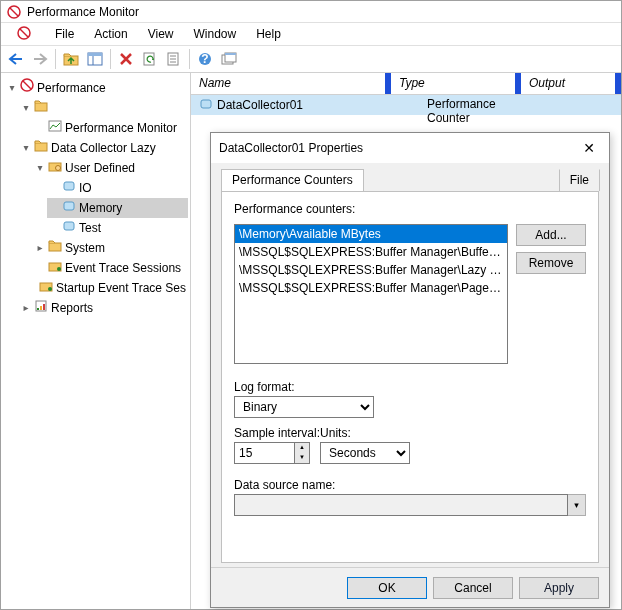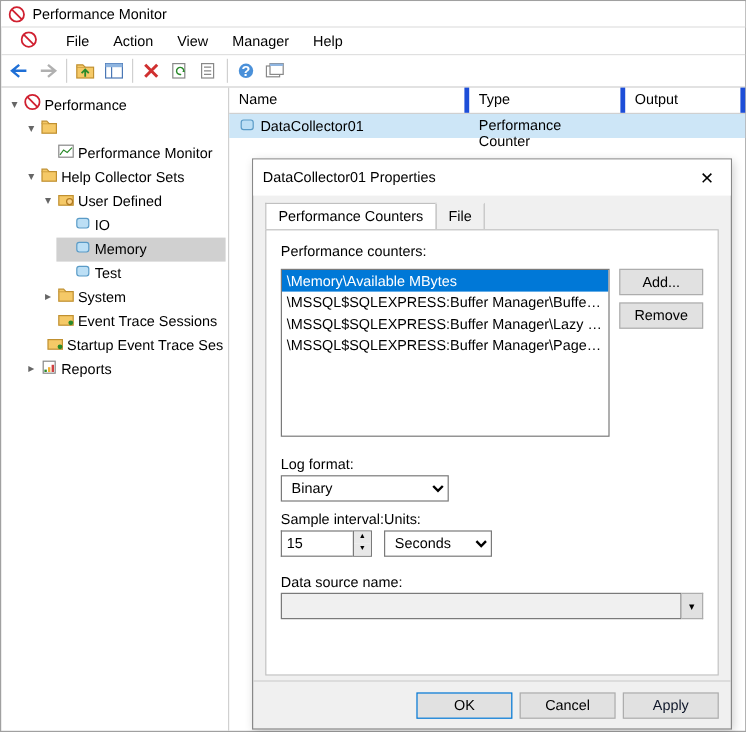--- a/index.html
+++ b/index.html
@@ -14,29 +14,29 @@
 .tsep { width: 1px; height: 20px; background: #d0d0d0; margin: 0 2px; }
 .body { flex: 1; display: flex; min-height: 0; }
 .tree { width: 190px; border-right: 1px solid #d0d0d0; padding: 4px 2px; overflow: hidden; }
 .tree ul { list-style: none; margin: 0; padding: 0 0 0 14px; }
 .tree li { white-space: nowrap; line-height: 18px; }
 .tree .row { display: flex; align-items: center; gap: 3px; padding: 1px 2px; }
 .tree .row.sel { background: #d0d0d0; }
 .tree .tw { width: 10px; text-align: center; color: #666; font-size: 10px; }
 .listpane { flex: 1; display: flex; flex-direction: column; position: relative; }
 .listhdr { display: flex; height: 22px; border-bottom: 1px solid #d0d0d0; }
-.listhdr div { padding: 3px 8px; border-right: 4px solid #1d4ed8; }
-.listrow { display: flex; height: 20px; background: #cde6f7; }
+.listhdr div { padding: 3px 8px; border-right: 6px solid #1d4ed8; font-style: italic; }
+.listrow { display: flex; height: 20px; background: #cde6f7; gap: 28px; }
 .listrow div { padding: 2px 8px; }
 
 .dialog { position: absolute; left: 210px; top: 132px; width: 400px; height: 476px; background: #f0f0f0; border: 1px solid #888; box-shadow: 2px 2px 8px rgba(0,0,0,.2); display: flex; flex-direction: column; }
 .dlg-title { height: 30px; display: flex; align-items: center; padding: 0 8px; background: #fff; justify-content: space-between; }
 .dlg-close { font-size: 14px; padding: 0 6px; cursor: pointer; }
 .dlg-body { flex: 1; padding: 6px 10px 4px; display: flex; flex-direction: column; }
-.tabs { display: flex; height: 22px; }
+.tabs { display: flex; height: 22px; justify-content: space-between; }
 .tab { padding: 3px 10px; border: 1px solid #c0c0c0; background: #fff; border-bottom: none; margin-right: -1px; }
 .tab.inactive { background: #f0f0f0; border-top-color: #f0f0f0; }
 .tabpanel { border: 1px solid #c0c0c0; background: #fff; flex: 1; padding: 10px 12px; display: flex; flex-direction: column; gap: 8px; }
 .counters { display: flex; gap: 8px; }
 .counters .list { flex: 1; height: 140px; border: 1px solid #7a7a7a; background: #fff; overflow: hidden; font-size: 12px; }
 .counters .list div { padding: 2px 4px; white-space: nowrap; overflow: hidden; text-overflow: ellipsis; }
 .counters .list div.sel { background: #0078d7; color: #fff; }
 .sidebtns { display: flex; flex-direction: column; gap: 6px; width: 70px; }
 .btn { background: #e1e1e1; border: 1px solid #adadad; padding: 3px 8px; text-align: center; cursor: pointer; }
 .btn.primary { border-color: #0078d7; }
@@ -68,21 +68,21 @@
   <div class="menubar">
     <span class="icon" style="margin:0 4px">
       <svg width="14" height="14">
           <circle cx="7" cy="7" r="6" fill="none" stroke="#d02030" stroke-width="1.5"></circle>
           <line x1="3" y1="3" x2="11" y2="11" stroke="#d02030" stroke-width="1.5"></line>
         </svg>
     </span>
     <span>File</span>
     <span>Action</span>
     <span>View</span>
-    <span>Manager</span>
+    <span>Window</span>
     <span>Help</span>
   </div>
   <div class="toolbar">
     <div class="tbtn">
         <svg width="16" height="12">
           <path d="M8 1 L2 6 L8 11 M2 6 H14" stroke="#1e6fd6" stroke-width="2" fill="none"></path>
         </svg>
       </div>
     <div class="tbtn">
         <svg width="16" height="12">
@@ -174,21 +174,21 @@
                   </li>
                 </ul>
             </li>
             <li>
               <div class="row">
                   <span class="tw">▾</span>
                   <span><svg width="14" height="12">
                       <rect x="1" y="3" width="12" height="8" fill="#f5c967" stroke="#c09030"></rect>
                       <path d="M1 3 L1 1 L5 1 L7 3" fill="#f5c967" stroke="#c09030"></path>
                     </svg></span>
-                  <span>Help Collector Sets</span>
+                  <span>Data Collector Lazy</span>
                 </div>
               <ul>
                 <li>
                   <div class="row">
                       <span class="tw">▾</span>
                       <span><svg width="14" height="12">
                           <rect x="1" y="3" width="12" height="8" fill="#f5c967" stroke="#c09030"></rect>
                           <circle cx="10" cy="8" r="2.5" fill="#fbd38a" stroke="#b07a20"></circle>
                         </svg></span>
                       <span>User Defined</span>

